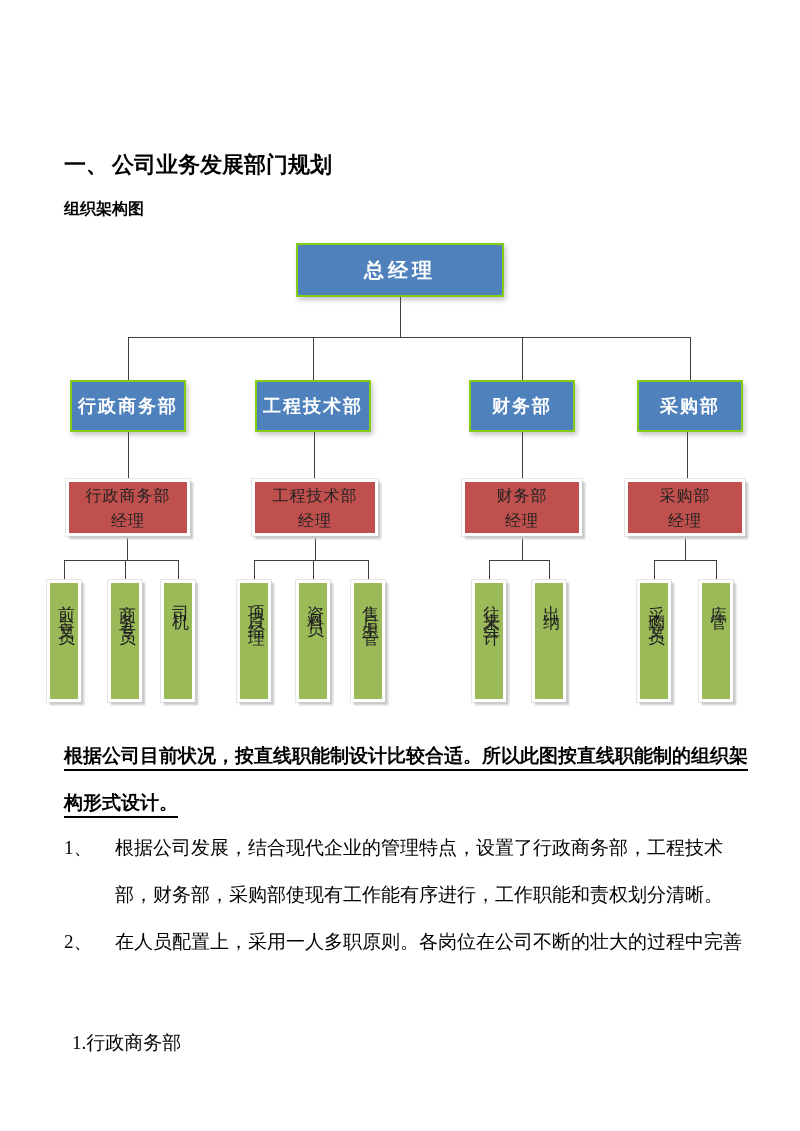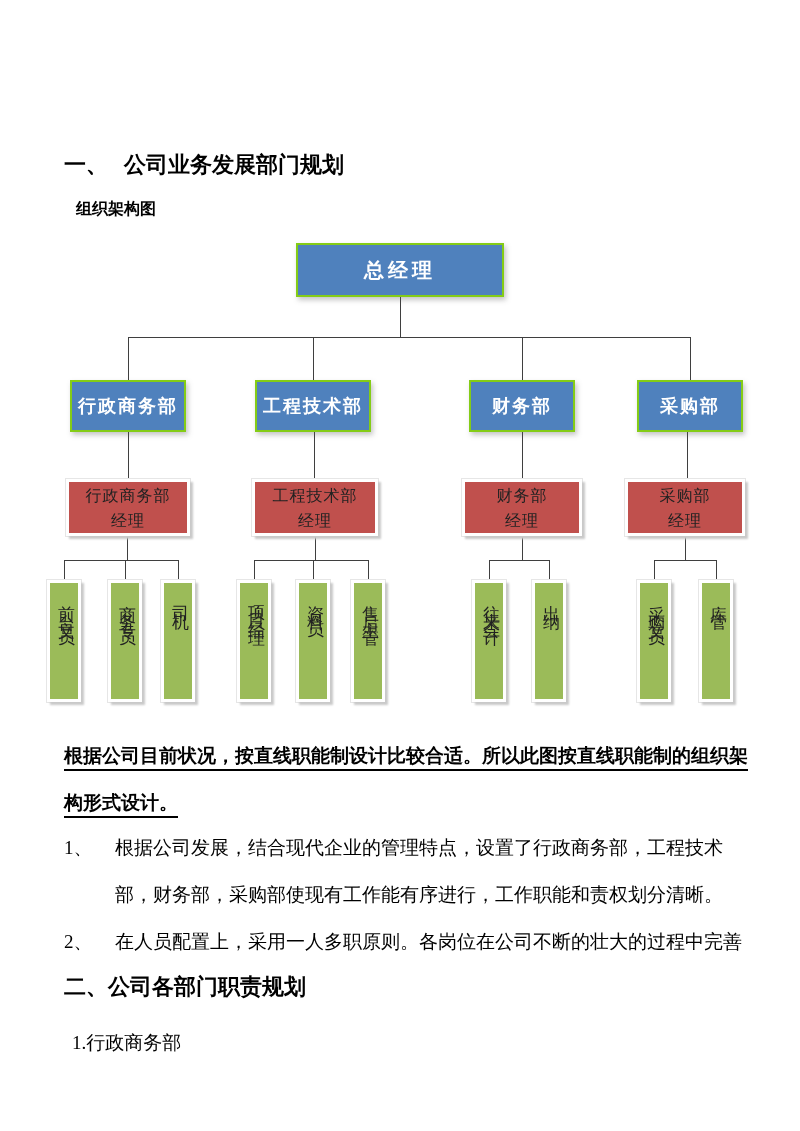--- a/index.html
+++ b/index.html
@@ -28,24 +28,24 @@
     font-size: 38px;
     font-weight: bold;
     letter-spacing: 2px;
   }
   .h1 {
     position: absolute;
     left: 64px; top: 150px;
     font-size: 22px;
     font-weight: bold;
   }
-  .h1 .h1-text { margin-left: 16px; }
+  .h1 .h1-text { margin-left: 4px; }
   .chart-caption {
     position: absolute;
-    left: 76px; top: 199px;
+    left: 64px; top: 199px;
     font-size: 16px;
     font-weight: bold;
   }
   .note {
     position: absolute;
     left: 64px; top: 732px;
     width: 684px;
     font-size: 19px;
     font-weight: bold;
     line-height: 47px;
@@ -220,19 +220,18 @@
     <div class="list-item">
       <span class="list-num">1、</span>
       <span class="list-text">根据公司发展，结合现代企业的管理特点，设置了行政商务部，工程技术部，财务部，采购部使现有工作能有序进行，工作职能和责权划分清晰。</span>
     </div>
     <div class="list-item">
       <span class="list-num">2、</span>
       <span class="list-text">在人员配置上，采用一人多职原则。各岗位在公司不断的壮大的过程中完善</span>
     </div>
   </div>
 
-  <div class="h2">二、公司各部门职责规划</div>
 
   <div class="sub-item">
     <span class="num">1.</span><span>行政商务部</span>
   </div>
 
 </div>
 
 </body></html>

